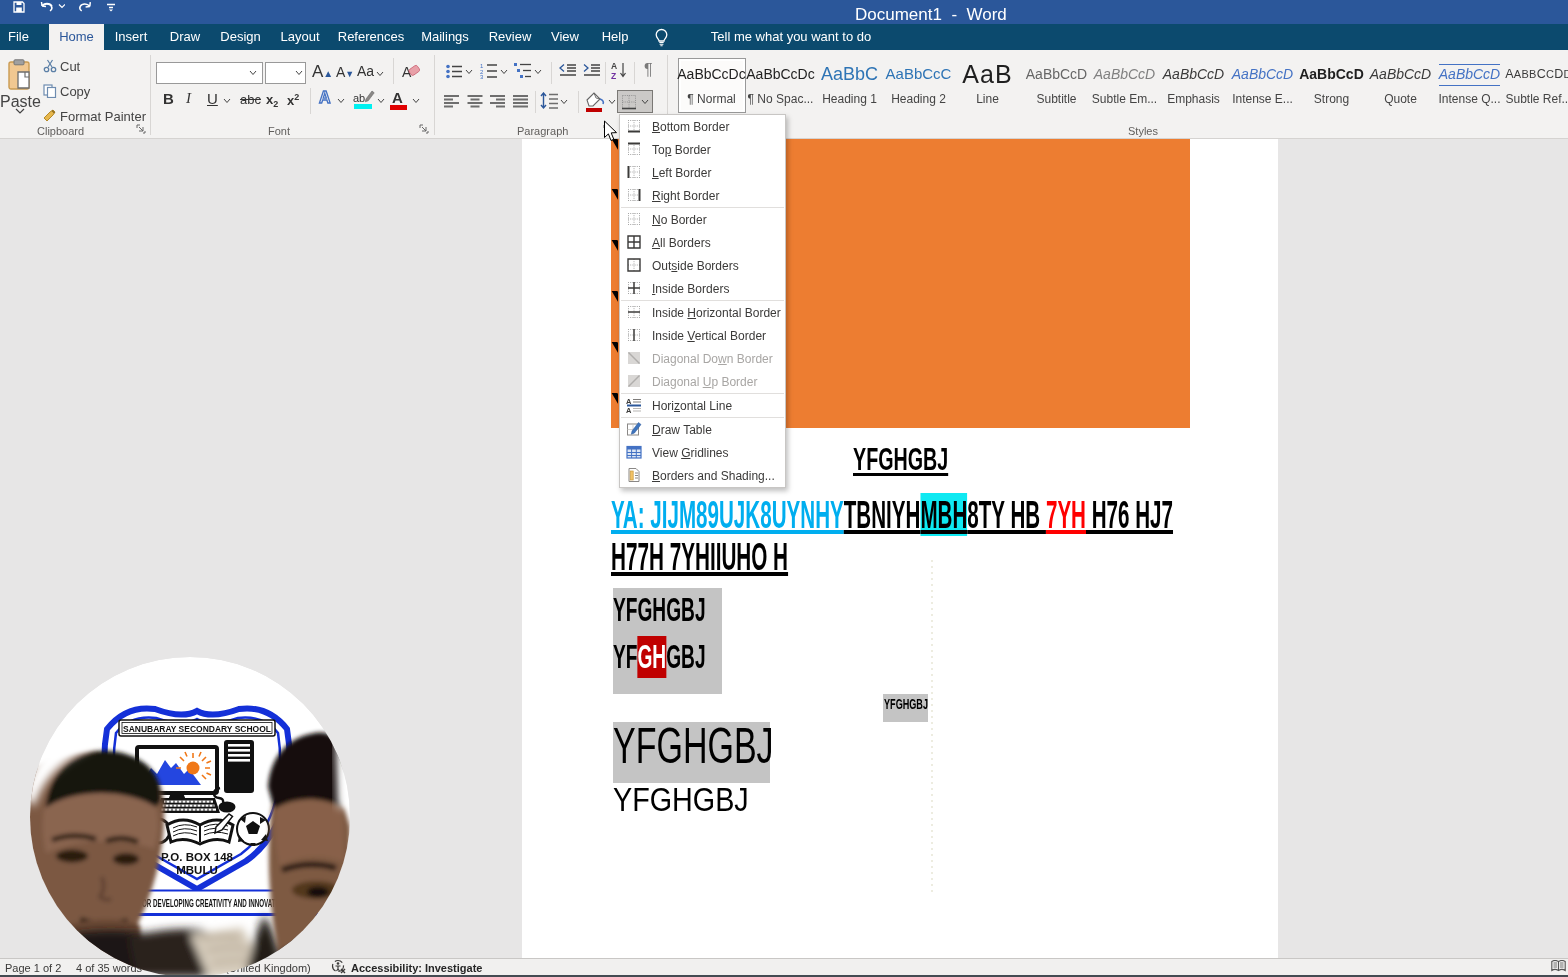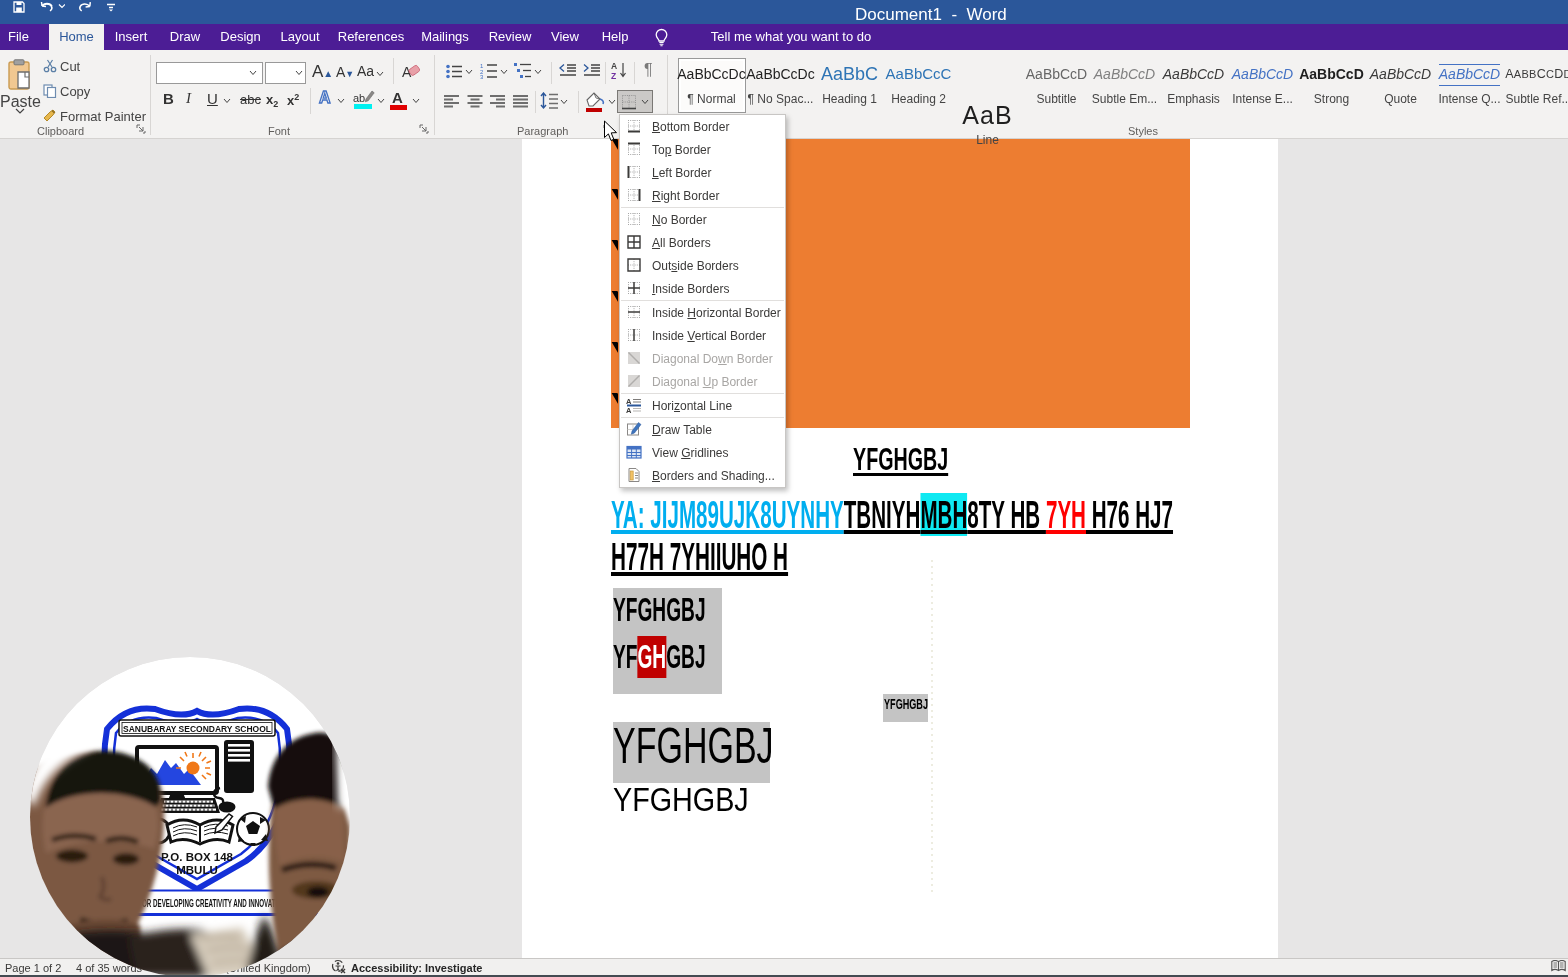--- a/index.html
+++ b/index.html
@@ -5,21 +5,21 @@
   * { margin:0; padding:0; box-sizing:border-box; }
   html,body { width:1568px; height:977px; overflow:hidden; }
   body { font-family:"Liberation Sans", sans-serif; position:relative; background:#E7E6E6; }
   .abs { position:absolute; }
 
   
   #titlebar { position:absolute; left:0; top:0; width:1568px; height:24px; background:#2B579A; }
   #title { position:absolute; left:855px; top:5px; color:#FFFFFF; font-size:17px; }
 
   
-  #tabrow { position:absolute; left:0; top:24px; width:1568px; height:26px; background:#4c1d95; }
+  #tabrow { position:absolute; left:0; top:24px; width:1568px; height:26px; background:#0c4a6e; }
   .tab { position:absolute; top:0; height:26px; line-height:26px; color:#FFFFFF; font-size:13px; text-align:center; }
   #tab-home { background:#F3F2F1; color:#2B579A; }
 
   
   #ribbon { position:absolute; left:0; top:50px; width:1568px; height:89px; background:#F3F2F1; border-bottom:1px solid #D5D3D1; }
   .rdiv { position:absolute; top:5px; height:80px; width:1px; background:#D8D6D4; }
   .glabel { position:absolute; top:75px; font-size:11px; color:#605E5C; }
   .launcher { position:absolute; top:74px; width:10px; height:10px; }
   .rtxt { color:#444; font-size:13px; }
 
@@ -329,21 +329,21 @@
         <div class="sl">¶ No Spac...</div>
       </div>
     <div class="sc" style="left:815px;">
         <div class="ss" style="font-size:18px;color:#2E74B5;">AaBbC​</div>
         <div class="sl">Heading 1</div>
       </div>
     <div class="sc" style="left:884px;">
         <div class="ss" style="font-size:15px;color:#2E74B5;">AaBbCcC</div>
         <div class="sl">Heading 2</div>
       </div>
-    <div class="sc" style="left:953px;margin-top:41px;">
+    <div class="sc" style="left:953px;">
         <div class="ss" style="font-size:25px;color:#1F1F1F;letter-spacing:1px;">AaB</div>
         <div class="sl">Line</div>
       </div>
     <div class="sc" style="left:1022px;">
         <div class="ss" style="font-size:14px;color:#666;">AaBbCcD</div>
         <div class="sl">Subtitle</div>
       </div>
     <div class="sc" style="left:1090px;">
         <div class="ss" style="font-size:14px;color:#808080;font-style:italic;">AaBbCcD</div>
         <div class="sl">Subtle Em...</div>

